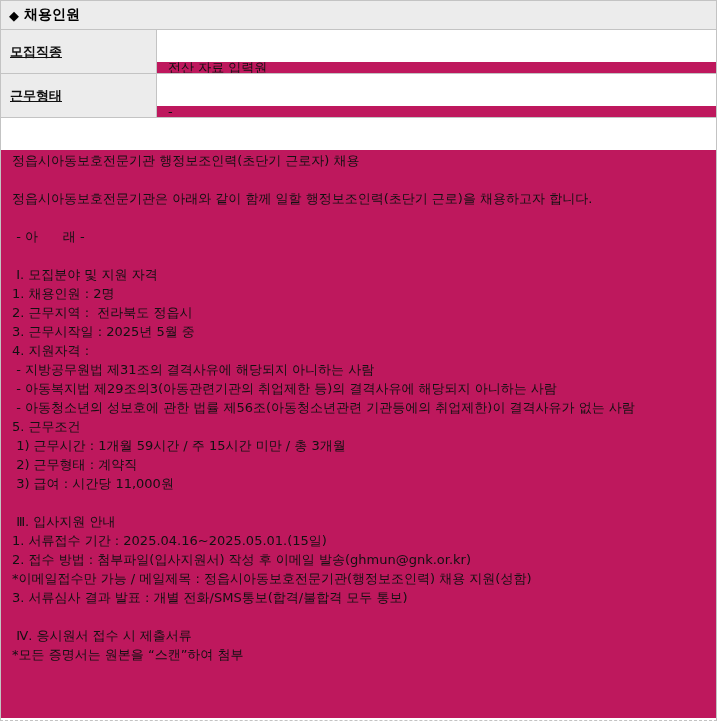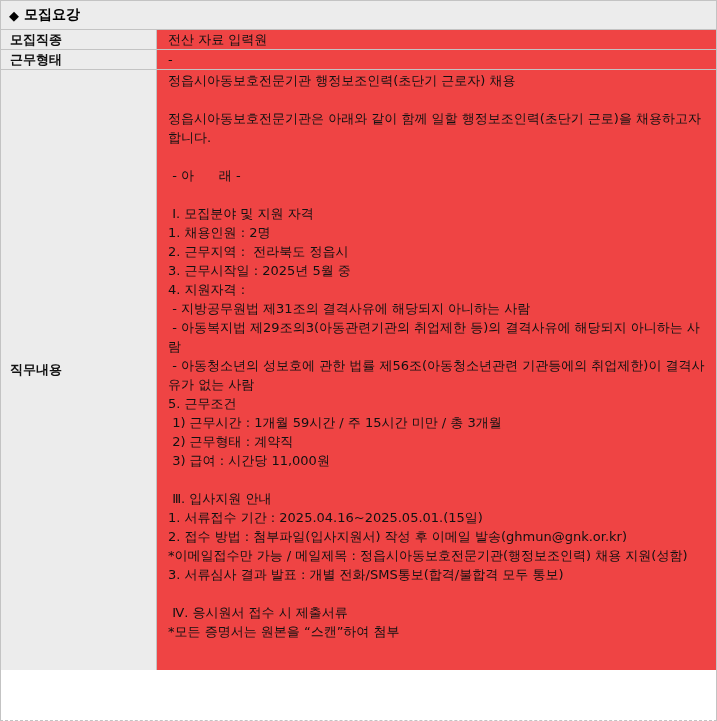--- a/index.html
+++ b/index.html
@@ -32,76 +32,76 @@
   }
   .section-header .diamond {
     font-size: 13px;
     margin-right: 5px;
     color: #000000;
   }
   .t-row {
     display: flex;
     border-bottom: 1px solid #c3c3c3;
   }
-  .t-row.simple { height: 20px; }
+  .t-row.simple { height: 44px; text-decoration: underline; }
   .t-row.detail { height: 600px; border-bottom: none; }
   .label-cell {
     width: 156px;
     flex: 0 0 156px;
     background: #ececec;
     border-right: 1px solid #c3c3c3;
     display: flex;
     align-items: center;
     padding-left: 9px;
     font-size: 13px;
     font-weight: bold;
     color: #111111;
   }
   .value-cell {
     flex: 1 1 auto;
-    background: #ef4444;
+    background: #be185d;
     display: flex;
     align-items: center;
     padding-left: 11px;
     padding-right: 8px;
     font-size: 13px;
     color: #111111;
     overflow: hidden;
+    margin-top: 32px;
   }
   .t-row.detail .value-cell {
     display: block;
     padding-top: 1px;
     line-height: 19px;
     white-space: pre-wrap;
     word-break: break-all;
   }
 </style>
 </head>
 <body>
 
 <div class="recruit-table">
 
   <div class="section-header">
     <span class="diamond">◆</span>
-    <span>모집요강</span>
+    <span>채용인원</span>
   </div>
 
   <div class="t-row simple">
     <div class="label-cell">모집직종</div>
     <div class="value-cell">전산 자료 입력원</div>
   </div>
 
 
   <div class="t-row simple">
     <div class="label-cell">근무형태</div>
     <div class="value-cell">-</div>
   </div>
 
   <div class="t-row detail">
-    <div class="label-cell">직무내용</div>
     <div class="value-cell">정읍시아동보호전문기관 행정보조인력(초단기 근로자) 채용
 
 정읍시아동보호전문기관은 아래와 같이 함께 일할 행정보조인력(초단기 근로)을 채용하고자 합니다.
 
  - 아      래 -
 
  Ⅰ. 모집분야 및 지원 자격
 1. 채용인원 : 2명
 2. 근무지역 :  전라북도 정읍시
 3. 근무시작일 : 2025년 5월 중

